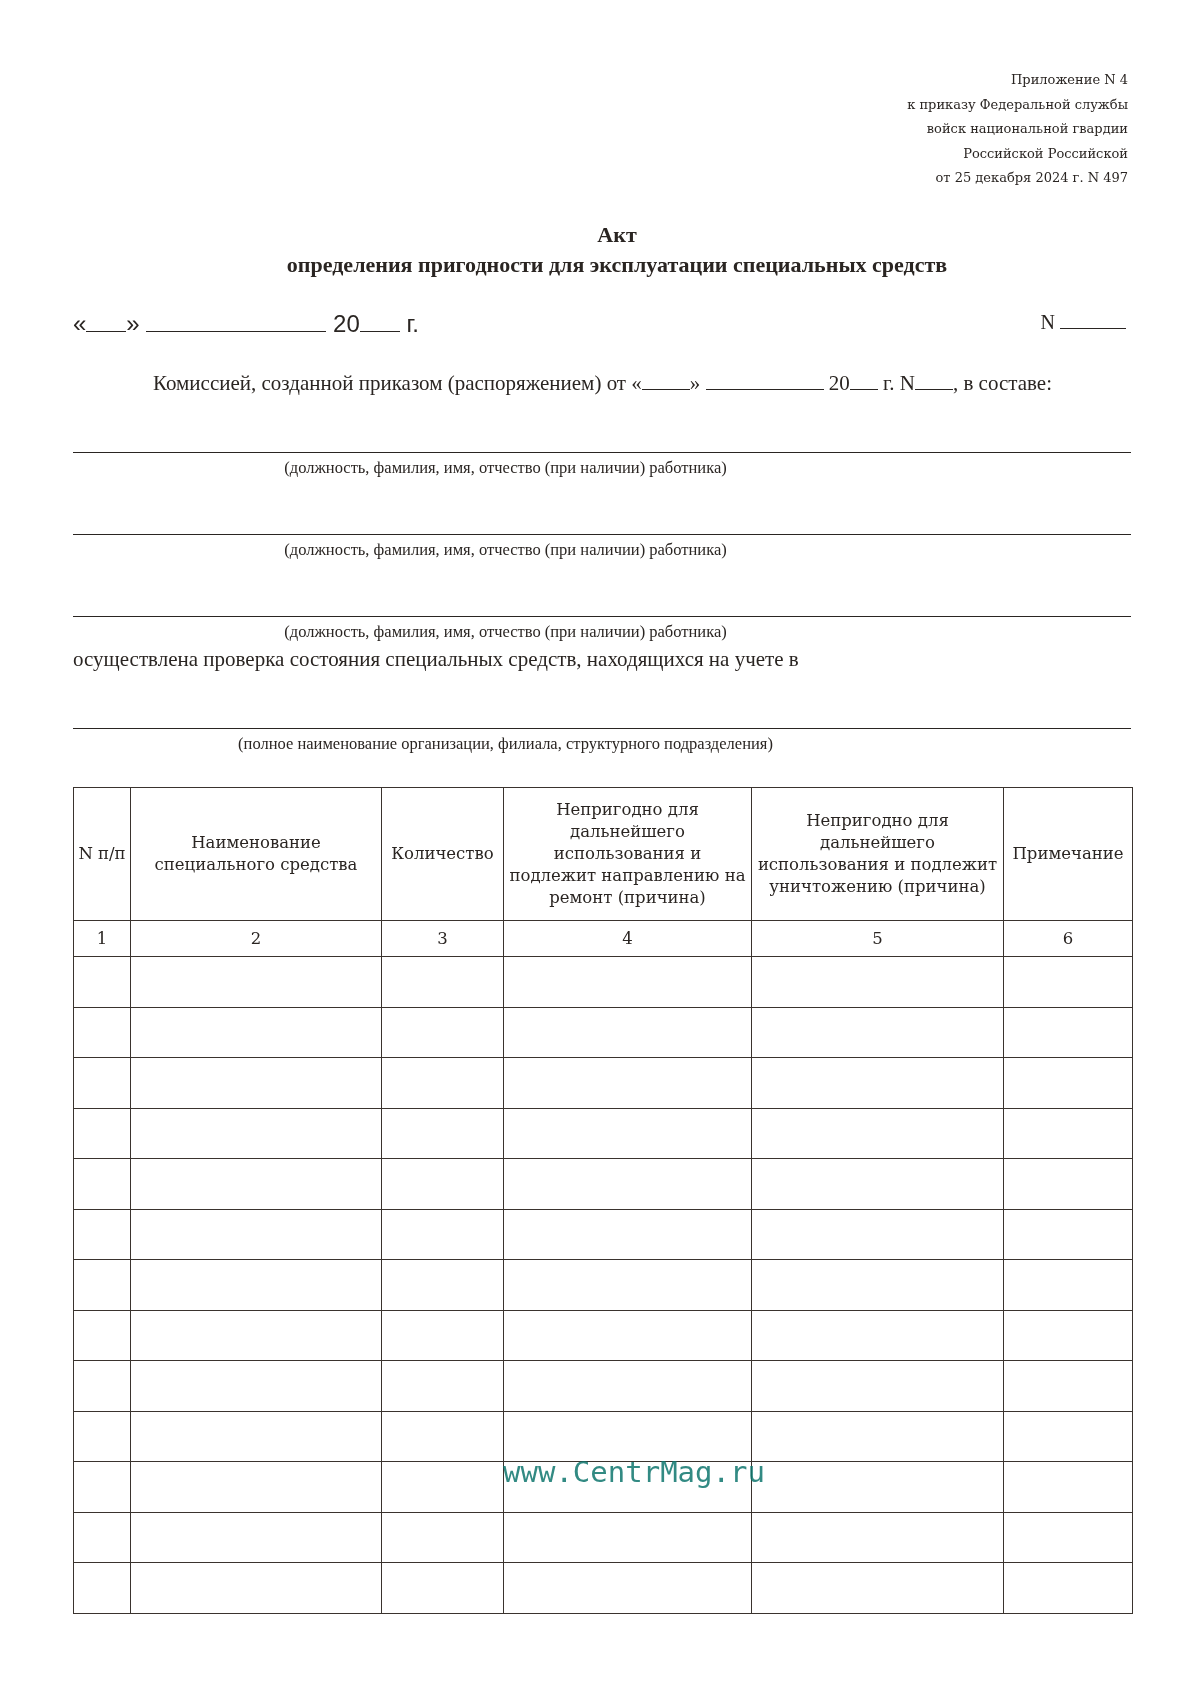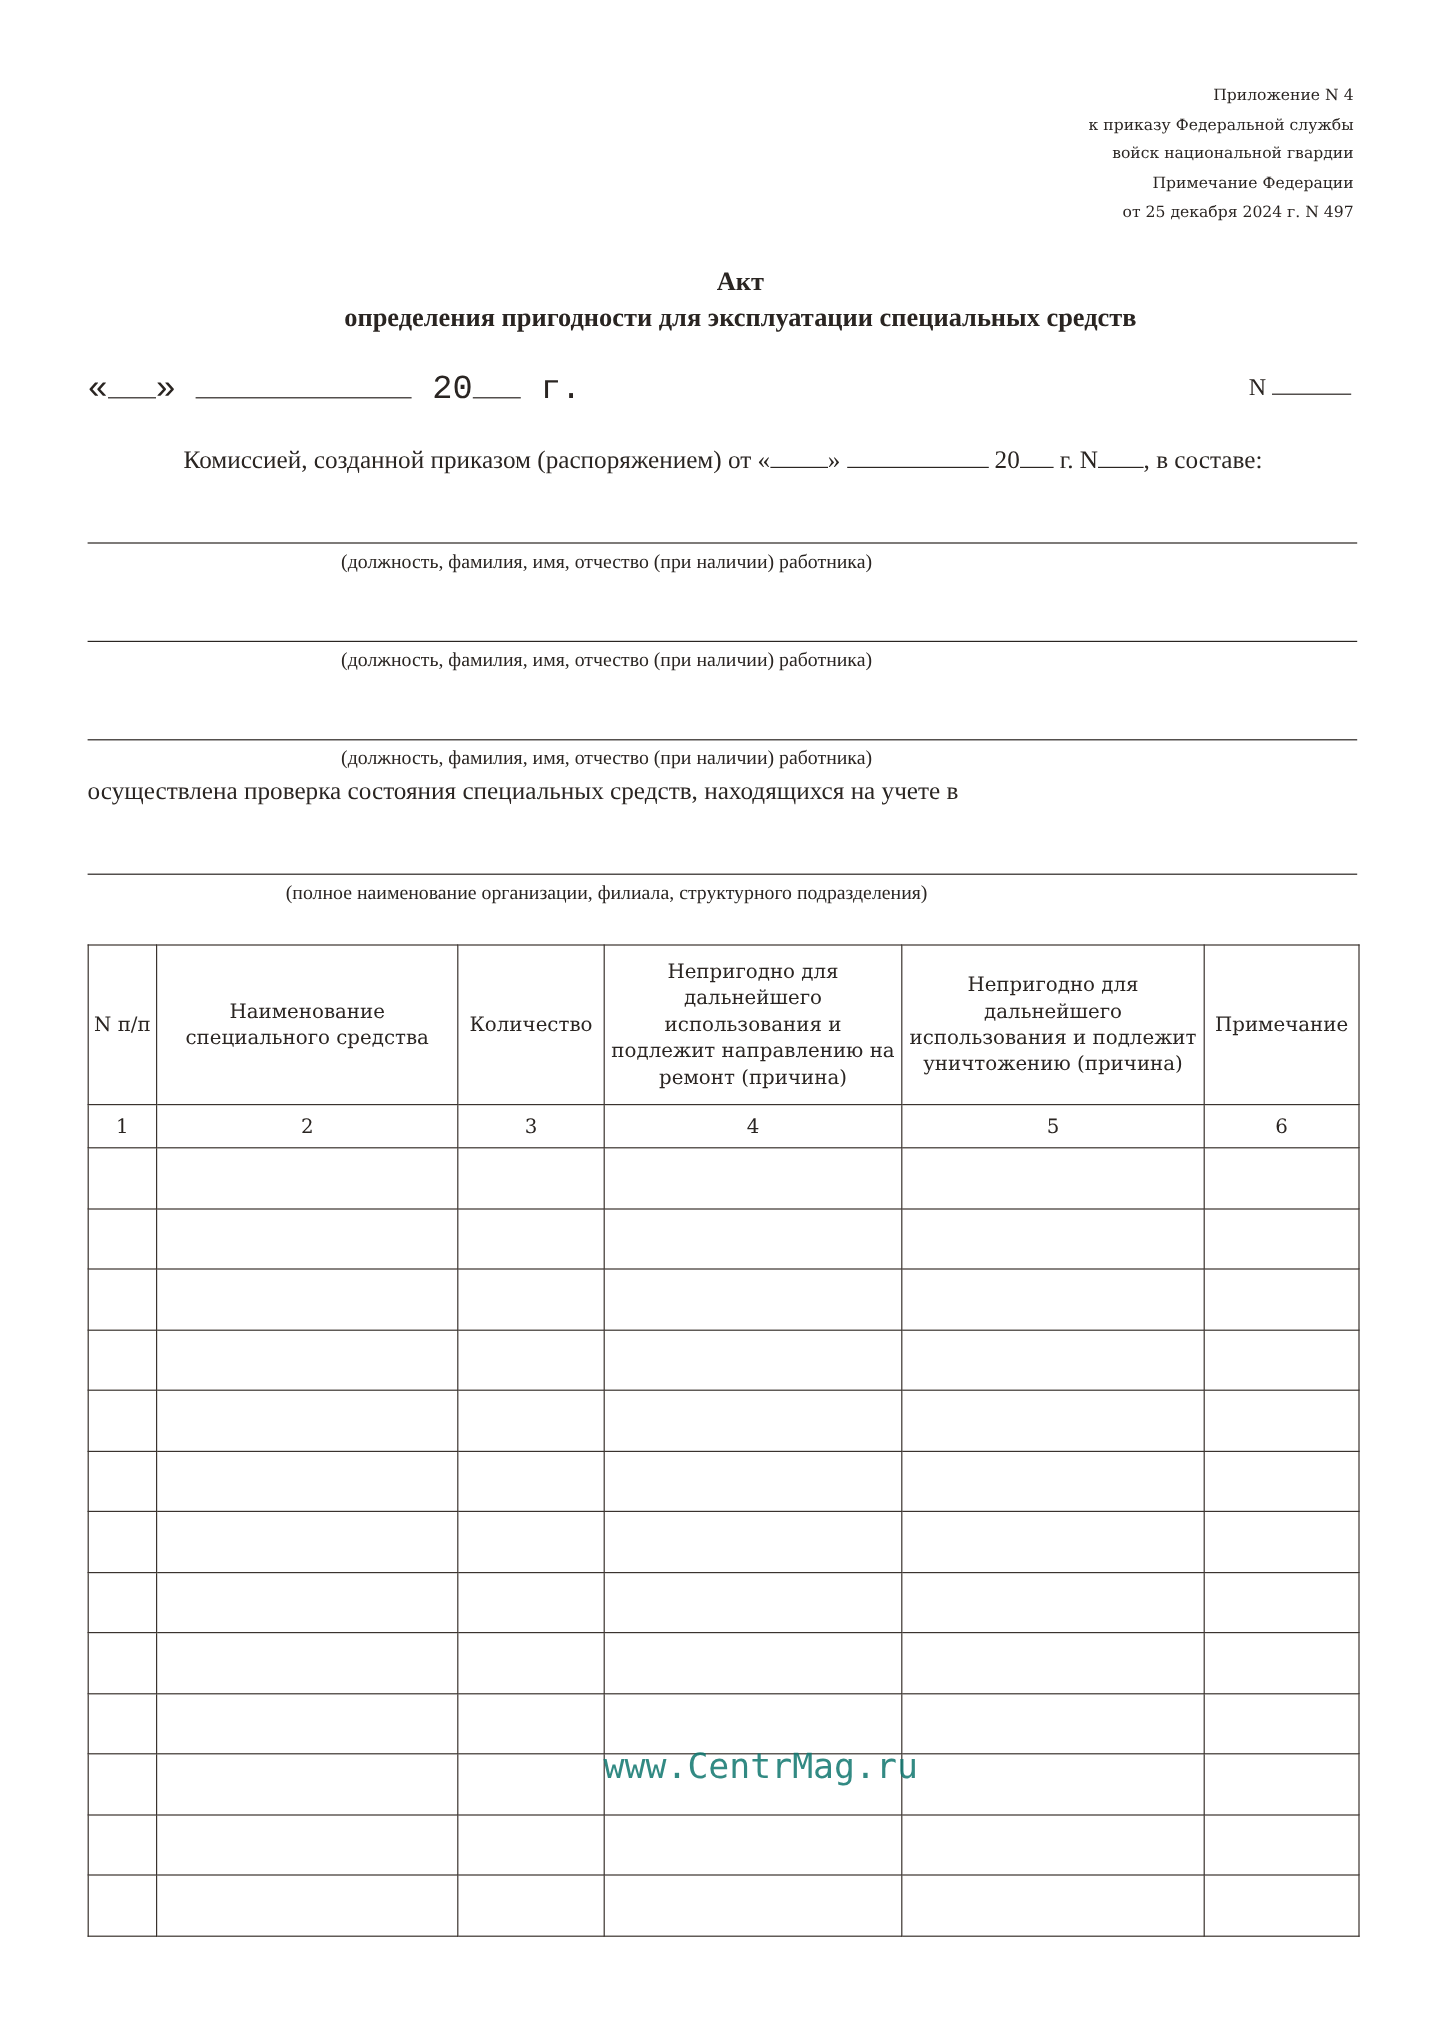--- a/index.html
+++ b/index.html
@@ -13,21 +13,21 @@
     right: 72px; top: 68px; text-align: right;
     font-size: 13px; line-height: 24.5px;
   }
   .title {
     left: 17px; width: 1200px; text-align: center;
     font-family: "Liberation Serif", "DejaVu Serif", serif;
     font-weight: bold; font-size: 22px;
   }
   .title1 { top: 222px; }
   .title2 { top: 252px; }
-  .date-line { top: 310px; left: 73px; font-size: 28px; font-family: Liberation Mono, monospace; }
+  .date-line { top: 310px; left: 73px; font-size: 24px; font-family: Liberation Sans, sans-serif; }
   .num-line { top: 310px; right: 74px; font-size: 20px; font-family: "Liberation Serif", serif; }
   .commission { top: 371px; left: 73px; right: 68px; font-size: 21px; font-family: "Liberation Serif", serif; white-space: nowrap; display:flex; justify-content: center; }
   .uline { display: inline-block; border-bottom: 1.5px solid #2a2522; height: 18px; vertical-align: baseline; }
   .fill-line { left: 73px; width: 1058px; height: 0; border-top: 1.5px solid #2a2522; }
   .caption { left: 0; width: 1011px; text-align: center; font-size: 16.5px; font-family: "Liberation Serif", serif; }
   .checked { top: 647px; left: 73px; font-size: 21px; font-family: "Liberation Serif", serif; }
   table.grid {
     position: absolute; left: 73px; top: 787px; width: 1059px;
     border-collapse: collapse; table-layout: fixed;
     font-size: 16.5px; line-height: 22px;
@@ -44,21 +44,21 @@
     font-family: "DejaVu Sans Mono", monospace; opacity: 0.85;
   }
 </style>
 </head>
 <body>
 
 <div class="abs appendix">
   <div>Приложение N 4</div>
   <div>к приказу Федеральной службы</div>
   <div>войск национальной гвардии</div>
-  <div>Примечание Федерации</div>
+  <div>Российской Российской</div>
   <div>от 25 декабря 2024 г. N 497</div>
 </div>
 
 <div class="abs title title1">Акт</div>
 <div class="abs title title2">определения пригодности для эксплуатации специальных средств</div>
 
 <div class="abs date-line">
   <span>«</span><span class="uline" style="width:40px"></span><span>»</span>
   <span class="uline" style="width:180px"></span>
   <span>20</span><span class="uline" style="width:40px"></span>

